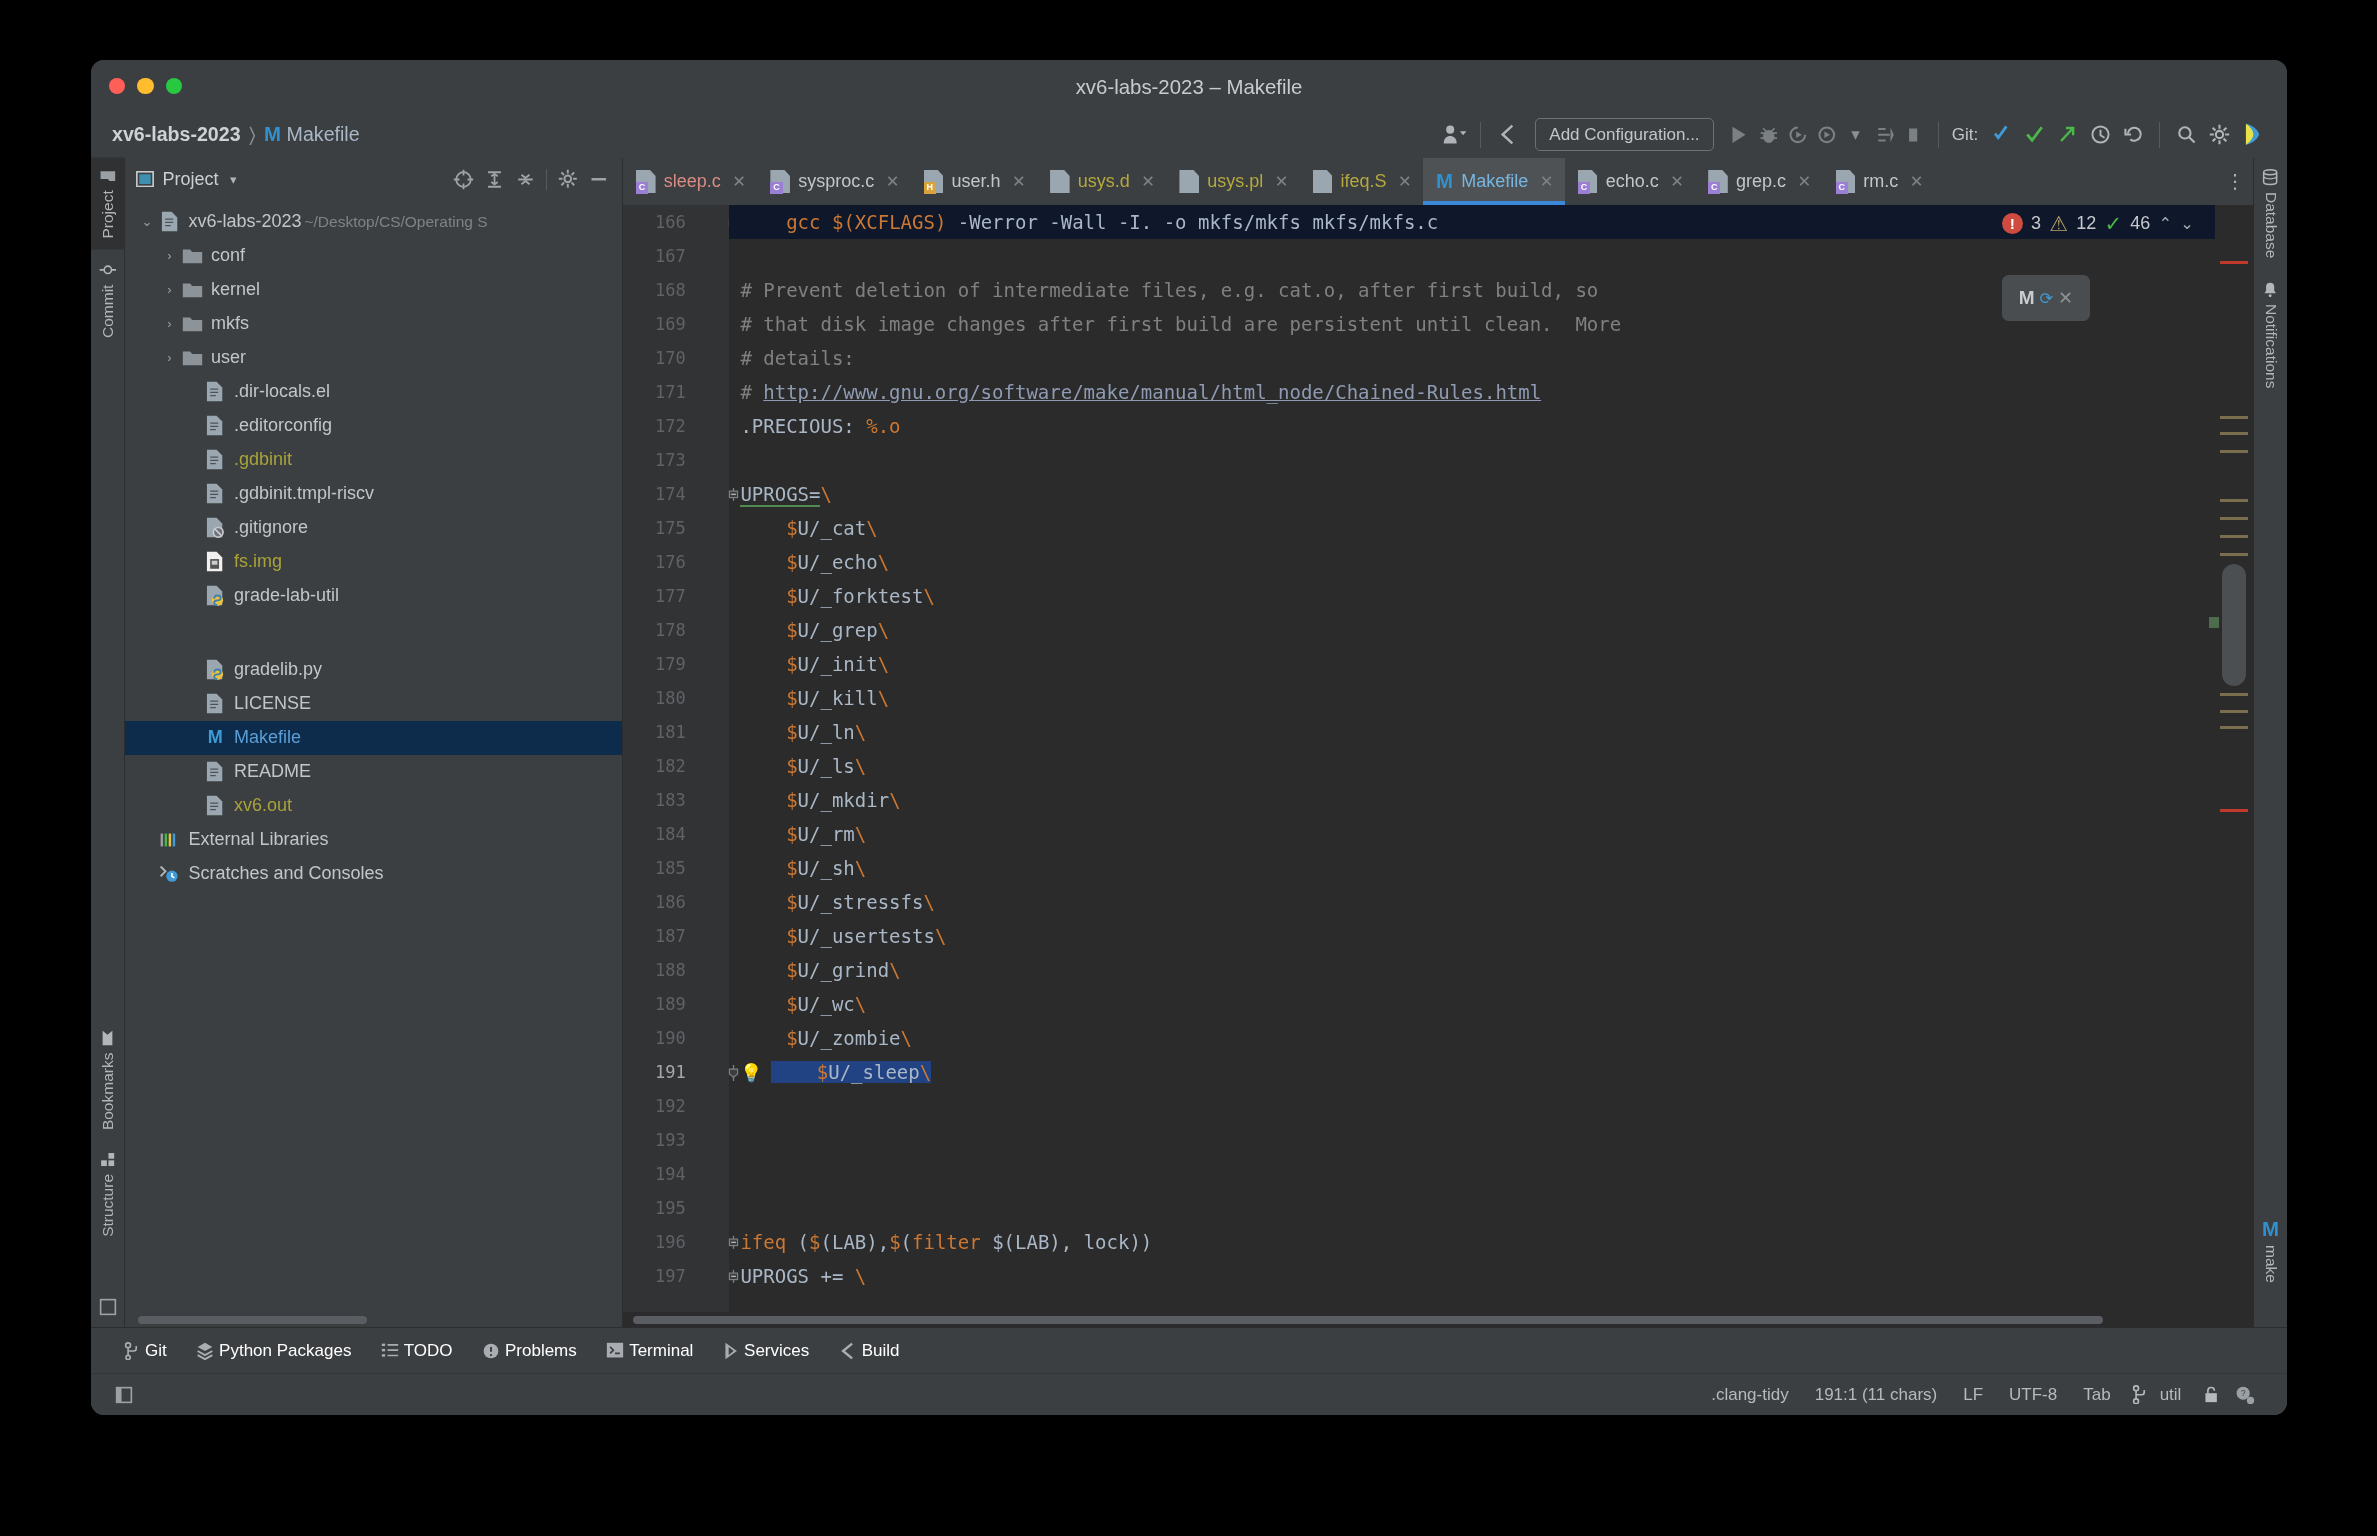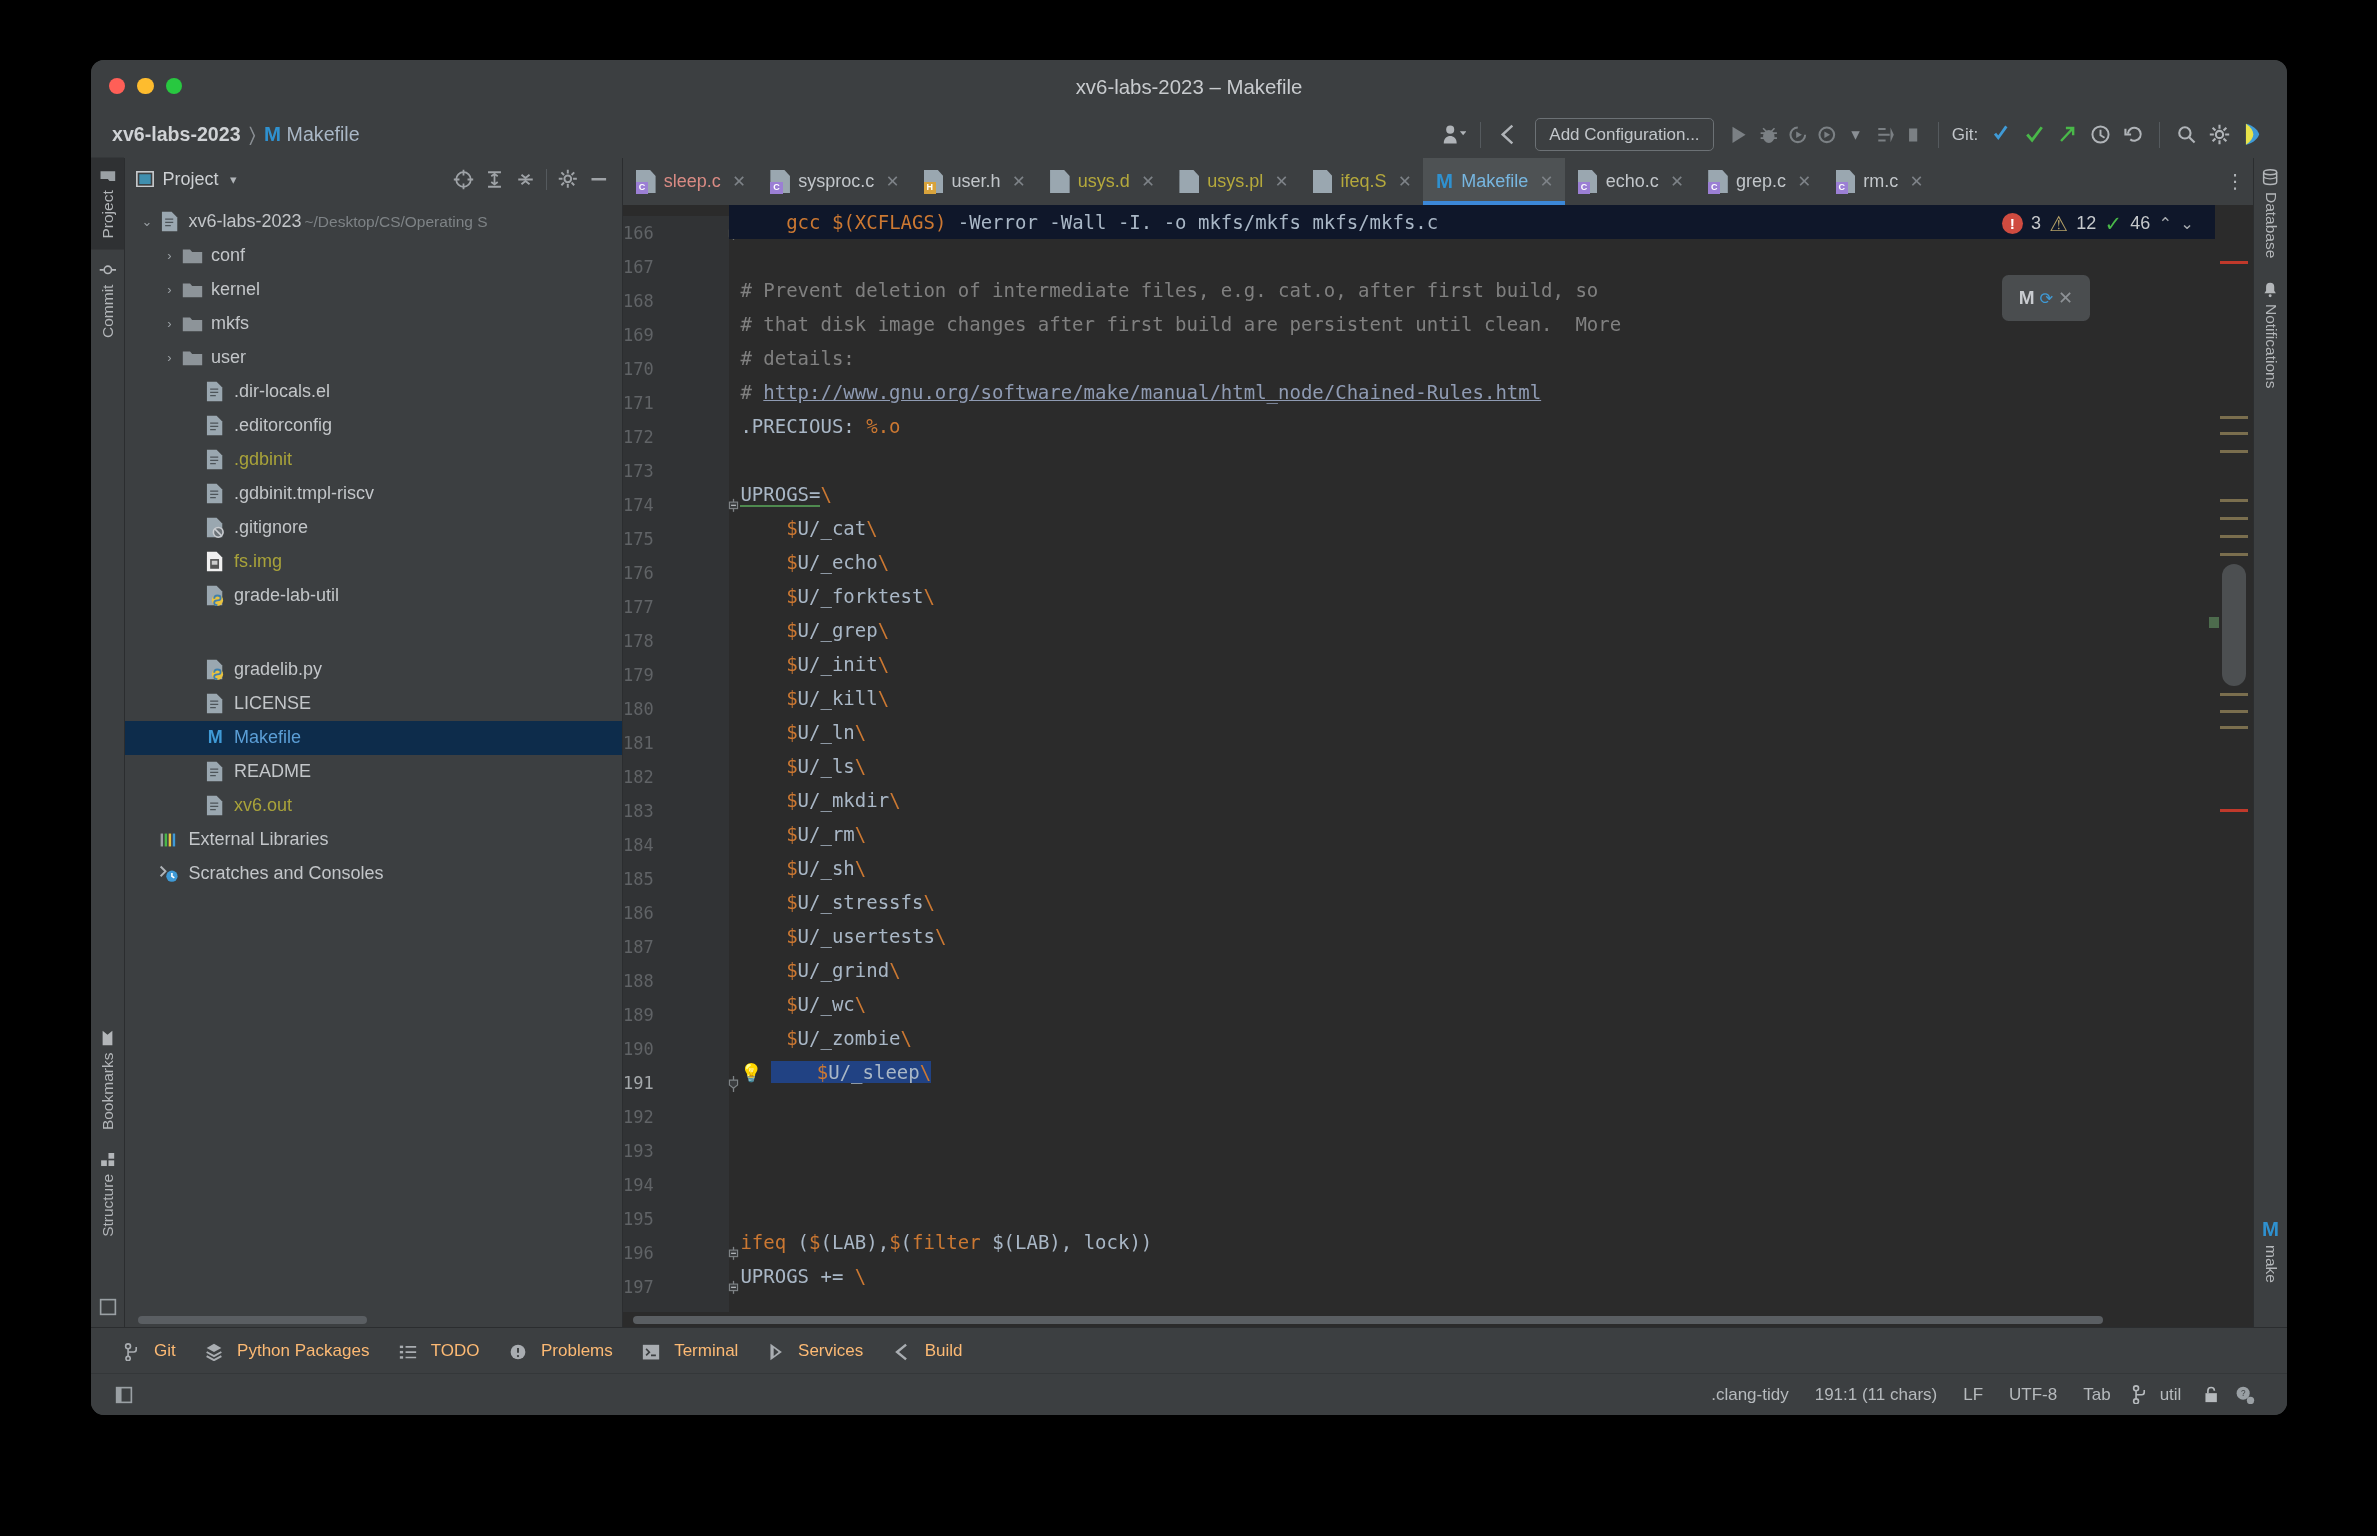--- a/index.html
+++ b/index.html
@@ -141,21 +141,21 @@
     font-size: 9px; line-height: 11.4px; text-align: center; color: #fff; font-weight: bold;
   }
   .badge.c { background: #9b7fd4; }
   .badge.h { background: #d8a33c; }
 
   
   #editor { flex: 1; display: flex; min-height: 0; position: relative; background: #2b2b2b; }
   #gutter {
     width: 106px; flex: none; background: #313335; color: #606366;
     font-family: "DejaVu Sans Mono", monospace; font-size: 17px;
-    padding-top: 0; text-align: left; user-select: none; margin-top: 11px;
+    padding-top: 0; text-align: center; user-select: none;
   }
   .gline { height: 34px; line-height: 34px; padding-right: 11.4px; position: relative; }
   .gline.cur { color: #a4a8ab; }
   .fold {
     position: absolute; right: -13px; top: 9.8px; width: 14.7px; height: 14.7px;
     color: #888c8f; font-size: 11.4px; line-height: 14.7px; text-align: center;
   }
   #code {
     flex: 1; min-width: 0; position: relative; overflow: hidden;
     font-family: "DejaVu Sans Mono", monospace; font-size: 19px;
@@ -198,21 +198,21 @@
   
   #hscroll { height: 14.7px; flex: none; background: #2b2b2b; position: relative; }
   #hthumb { position: absolute; left: 9.8px; top: 3.3px; height: 8.2px; width: 1470px; background: #5a5e62; border-radius: 4.1px; }
 
   
   #bottombar {
     height: 46px; flex: none; background: #3c3f41;
     display: flex; align-items: center; padding: 0 18px; gap: 0;
     border-top: 0.8px solid #2b2d2f;
   }
-  .bbtn { display: flex; align-items: flex-end; gap: 14px; color: #fdba74; font-size: 17px; padding: 0 14.7px; }
+  .bbtn { display: flex; align-items: center; gap: 5px; color: #ffffff; font-size: 17px; padding: 0 14.7px; }
   .bico { color: #a9adb1; font-size: 16.3px; display:flex; align-items:center;}
 
   
   #statusbar {
     height: 42px; flex: none; background: #3c3f41;
     display: flex; align-items: center; padding: 0 24px;
     color: #b6babd; font-size: 17px; gap: 0;
     border-top: 0.8px solid #343739;
   }
   .sb-left { width: 33px; display:flex; align-items:center; }

